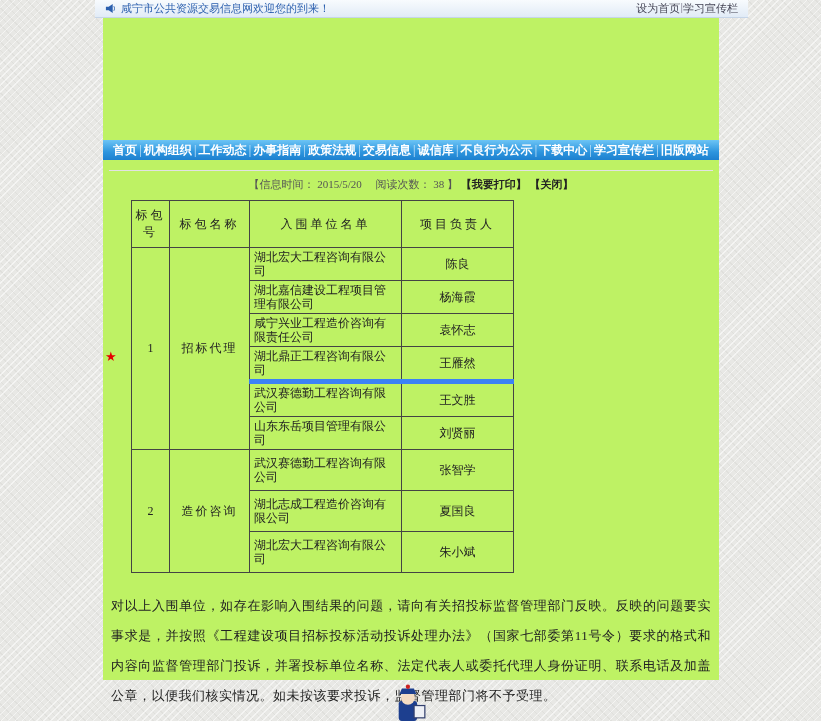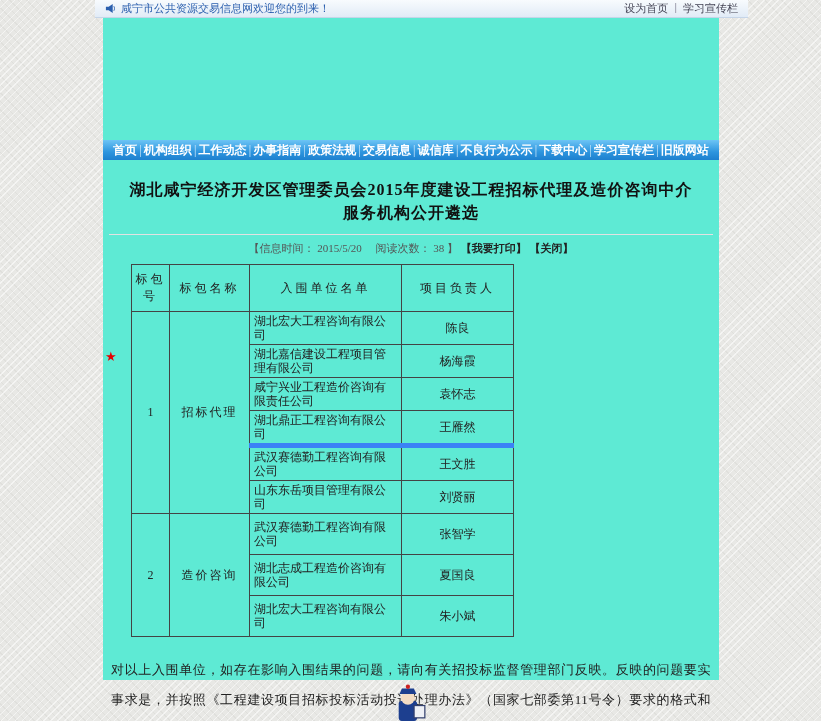--- a/index.html
+++ b/index.html
@@ -15,27 +15,27 @@
   
   .topbar {
     position:absolute; left:95px; top:0; width:653px; height:18px;
     background:linear-gradient(#f8fbfe,#e1ebf6);
     border-bottom:1px solid #c6d5e8;
     display:flex; align-items:center; justify-content:space-between;
     padding:4px 10px; font-size:11px;
   }
   .topbar-left { display:flex; align-items:center; gap:5px; }
   .marquee { color:#2b5fae; font-family:"Liberation Serif","DejaVu Serif",serif; }
-  .topbar-right { display:flex; gap:6px; color:#556; }
+  .topbar-right { display:flex; gap:0; color:#556; }
   .top-link { color:#445; cursor:pointer; }
   .top-sep { color:#99a; }
   
   .page {
     position:absolute; left:103px; top:18px; width:616px; height:662px;
-    background:#5eead4;
+    background:#bef264;
   }
   .banner-space { height:122px; }
   
   .nav {
     height:20px;
     background:linear-gradient(#6cc4f5 0%, #2d95de 60%, #1d80cf 100%);
     display:flex; align-items:center; justify-content:space-between;
     padding:0 10px; font-size:12px; font-weight:bold; color:#fff;
     font-family:"Liberation Serif","DejaVu Serif",serif;
   }
@@ -113,21 +113,20 @@
     <span class="nav-item">不良行为公示</span>
     <span class="nav-sep">|</span>
     <span class="nav-item">下载中心</span>
     <span class="nav-sep">|</span>
     <span class="nav-item">学习宣传栏</span>
     <span class="nav-sep">|</span>
     <span class="nav-item">旧版网站</span>
   </div>
 
   <div class="content">
-    <h1 class="article-title">湖北咸宁经济开发区管理委员会2015年度建设工程招标代理及造价咨询中介服务机构公开遴选</h1>
     <div class="title-divider"></div>
     <div class="info-line">
       <span>【信息时间：</span>
       <span>2015/5/20</span>
       <span>　阅读次数：</span>
       <span>38</span>
       <span>】</span>
       <b>【我要打印】</b>
       <b>【关闭】</b>
     </div>

